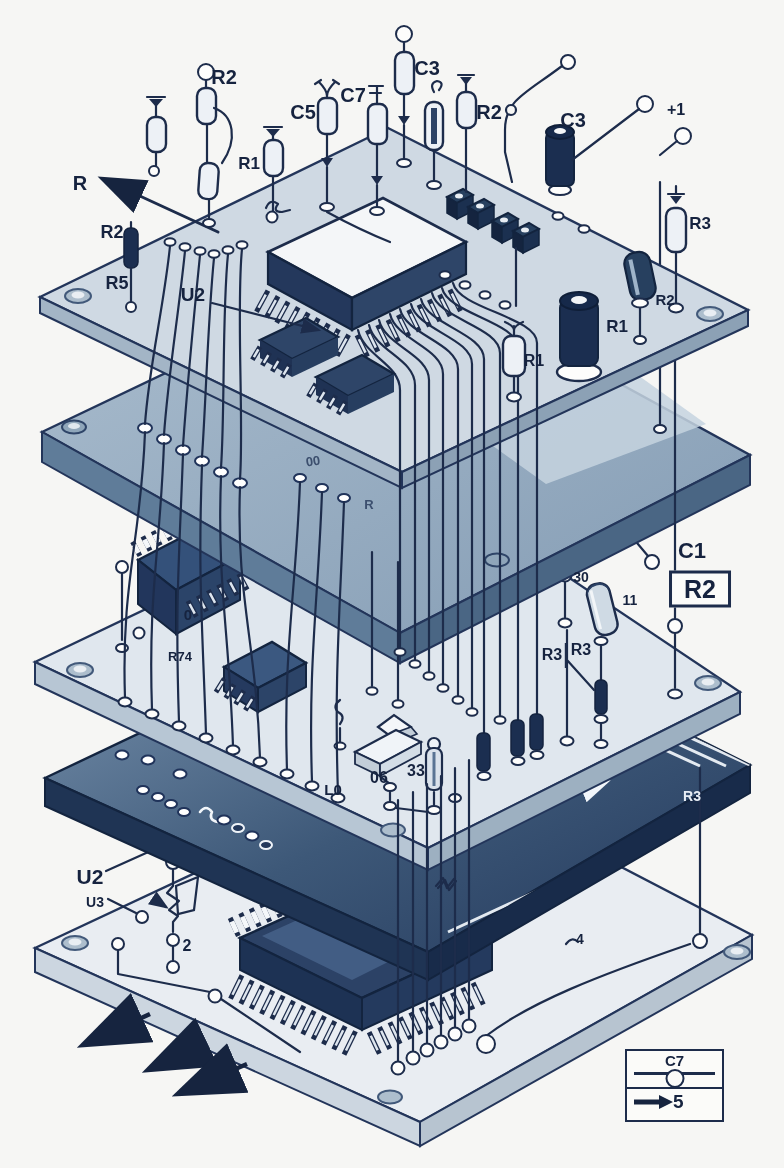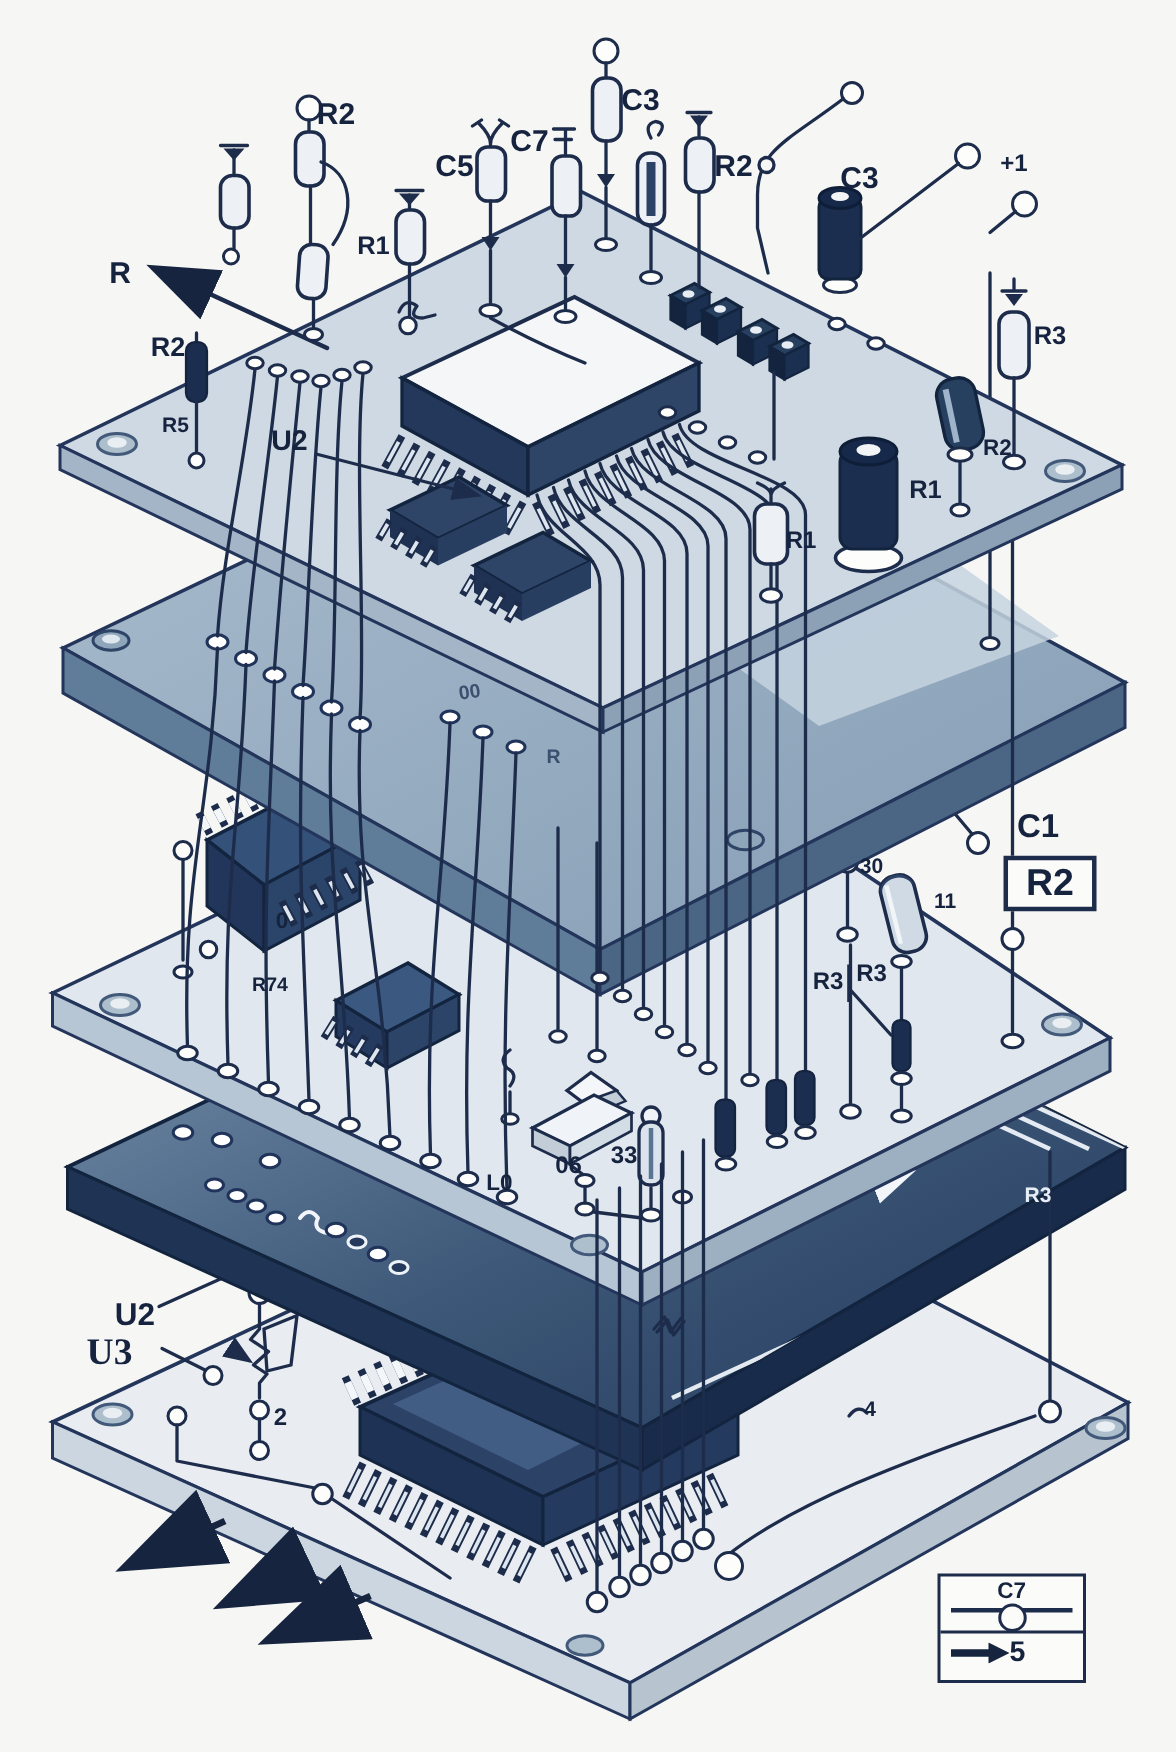--- a/index.html
+++ b/index.html
@@ -543,40 +543,40 @@
       <span class="lbl" style="left: 303px; top: 112px; font-size: 20px; text-align: center;">C5</span>
       <span class="lbl" style="left: 353px; top: 95px; font-size: 20px;">C7</span>
       <span class="lbl" style="left: 427px; top: 68px; font-size: 20px;">C3</span>
       <span class="lbl" style="left: 489px; top: 112px; font-size: 20px;">R2</span>
       <span class="lbl" style="left: 573px; top: 120px; font-size: 20px;">C3</span>
       <span class="lbl" style="left: 676px; top: 110px; font-size: 16px;">+1</span>
       <span class="lbl" style="left: 700px; top: 224px; font-size: 17px;">R3</span>
       <span class="lbl" style="left: 249px; top: 164px; font-size: 17px;">R1</span>
       <span class="lbl" style="left: 80px; top: 183px; font-size: 20px;">R</span>
       <span class="lbl" style="left: 112px; top: 232px; font-size: 18px;">R2</span>
-      <span class="lbl" style="left: 117px; top: 283px; font-size: 14px;">R5</span>
+      <span class="lbl" style="left: 117px; top: 283px; font-size: 18px;">R5</span>
       <span class="lbl" style="left: 193px; top: 295px; font-size: 19px;">U2</span>
       <span class="lbl" style="left: 617px; top: 327px; font-size: 17px;">R1</span>
       <span class="lbl" style="left: 534px; top: 361px; font-size: 16px;">R1</span>
       <span class="lbl" style="left: 665px; top: 299px; font-size: 15px;">R2</span>
       <span class="lbl" style="left: 313px; top: 461px; font-size: 13px; color: rgb(60, 79, 110); transform: translate(-50%, -50%) rotate(-8deg);">00</span>
       <span class="lbl" style="left: 369px; top: 504px; font-size: 13px; color: rgb(60, 79, 110);">R</span>
       <span class="lbl" style="left: 692px; top: 551px; font-size: 22px;">C1</span>
       <span class="lbl" style="left: 581px; top: 577px; font-size: 14px;">30</span>
       <span class="lbl" style="left: 630px; top: 600px; font-size: 14px;">11</span>
       <span class="lbl" style="left: 552px; top: 655px; font-size: 16px;">R3</span>
       <span class="lbl" style="left: 581px; top: 650px; font-size: 16px;">R3</span>
       <span class="lbl" style="left: 188px; top: 614px; font-size: 15px;">0</span>
       <span class="lbl" style="left: 180px; top: 656px; font-size: 13px;">R74</span>
       <span class="lbl" style="left: 379px; top: 778px; font-size: 16px; text-align: right;">06</span>
       <span class="lbl" style="left: 416px; top: 771px; font-size: 16px;">33</span>
       <span class="lbl" style="left: 333px; top: 789px; font-size: 15px;">L0</span>
       <span class="lbl" style="left: 692px; top: 796px; font-size: 14px; color: rgb(232, 238, 245);">R3</span>
       <span class="lbl" style="left: 90px; top: 877px; font-size: 21px;">U2</span>
-      <span class="lbl" style="left: 73px; top: 902px; font-size: 25px; font-family: Liberation Serif, serif;">U3</span>
+      <span class="lbl" style="left: 95px; top: 902px; font-size: 14px;">U3</span>
       <span class="lbl" style="left: 187px; top: 946px; font-size: 16px;">2</span>
       <span class="lbl" style="left: 580px; top: 939px; font-size: 14px;">4</span>
     </div>
 
 <div id="boxed-label">R2</div>
 
 <div id="legend">
   <div class="row1">
     <span class="t">C7</span>
     <span class="line"></span>

